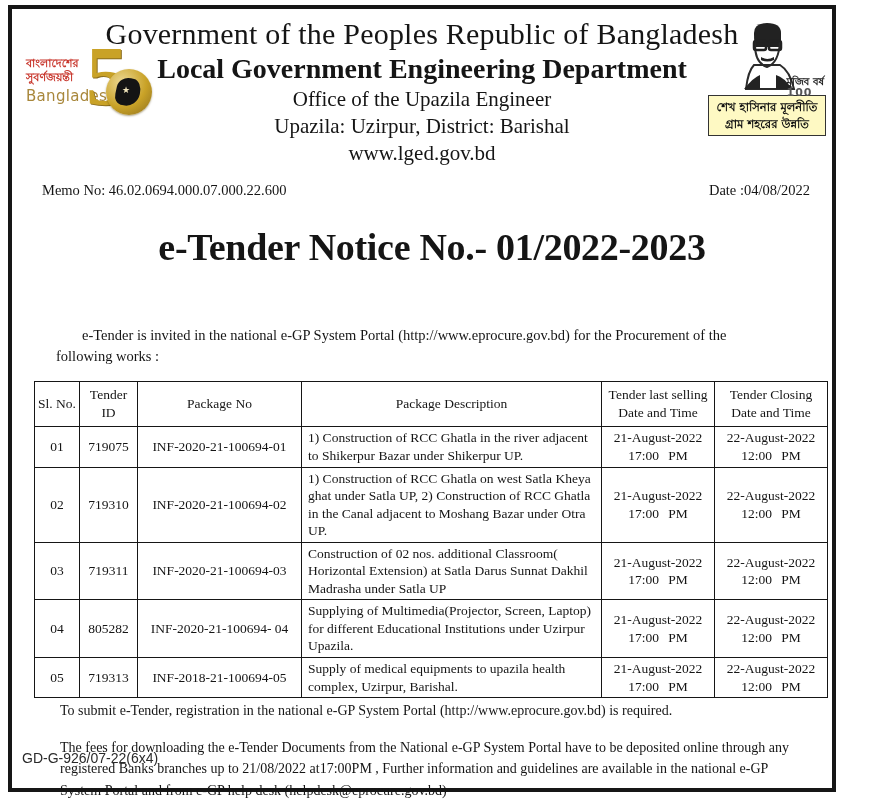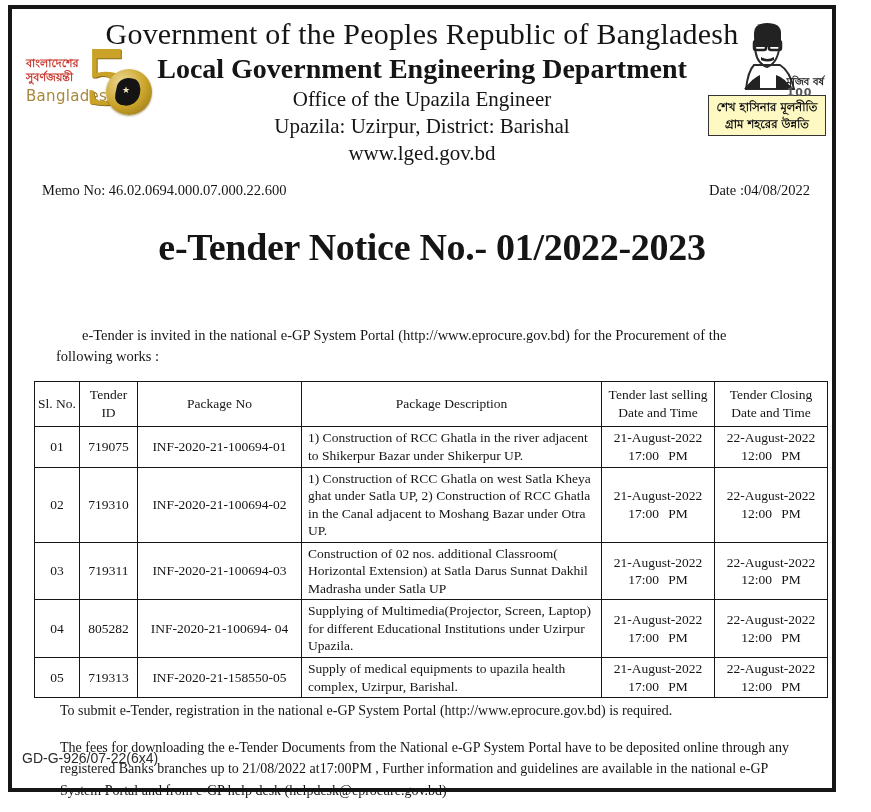--- a/index.html
+++ b/index.html
@@ -229,21 +229,21 @@
         <td class="c">
             <div class="dt">
               <div>22-August-2022</div>
               <div class="time">12:00 PM</div>
             </div>
           </td>
       </tr>
       <tr>
         <td class="c">05</td>
         <td class="c">719313</td>
-        <td class="c">INF-2020-21-158550-05</td>
+        <td class="c">INF-2018-21-100694-05</td>
         <td class="desc">Supply of medical equipments to upazila health complex, Uzirpur, Barishal.</td>
         <td class="c">
             <div class="dt">
               <div>21-August-2022</div>
               <div class="time">17:00 PM</div>
             </div>
           </td>
         <td class="c">
             <div class="dt">
               <div>22-August-2022</div>

